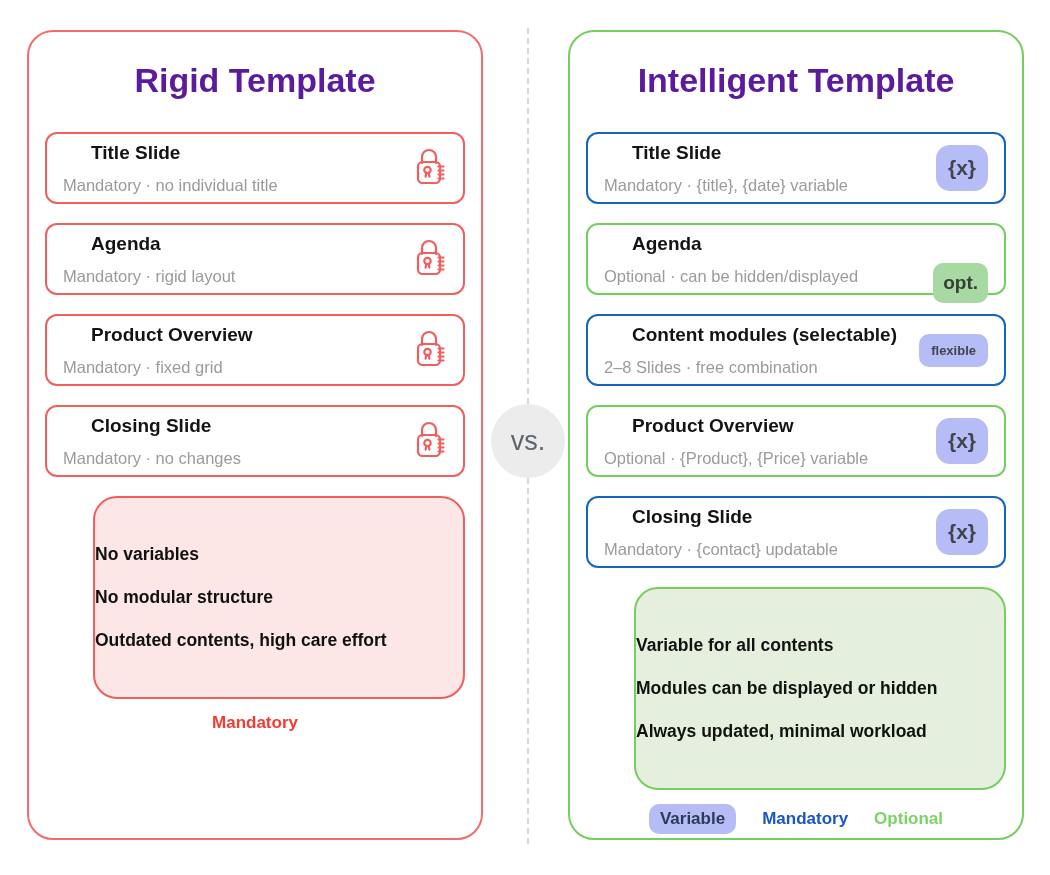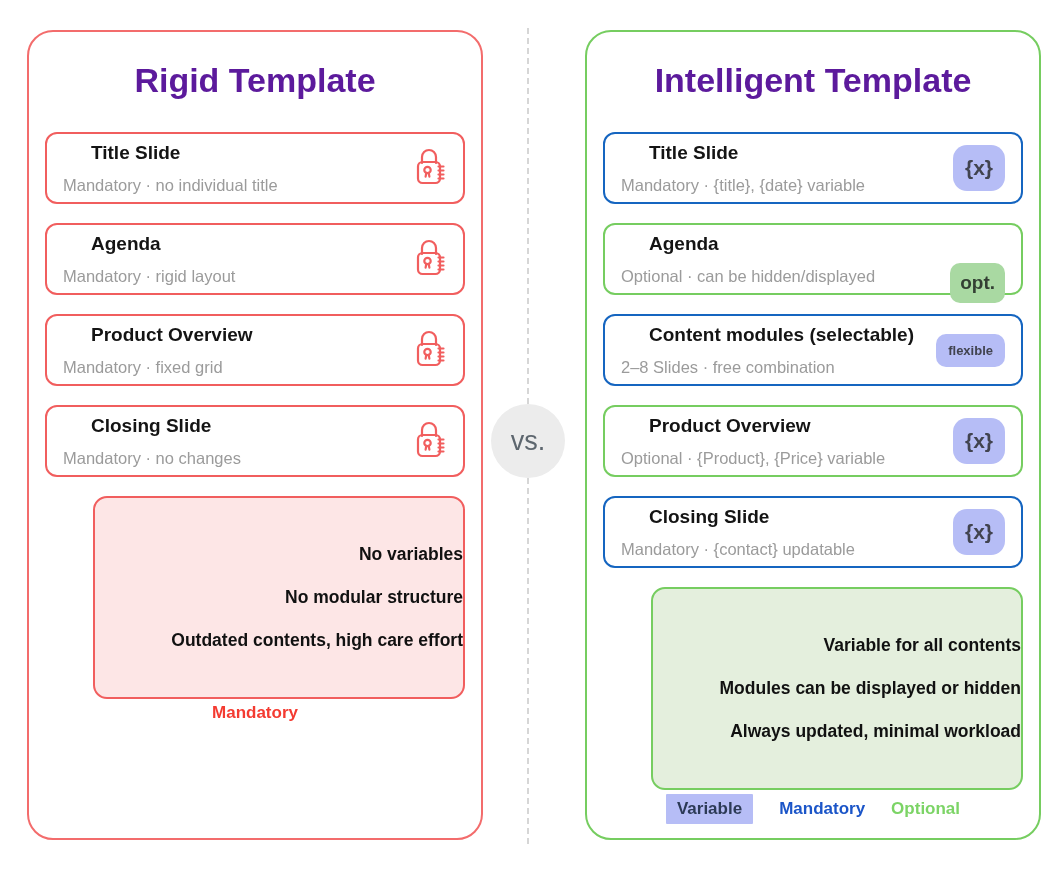--- a/index.html
+++ b/index.html
@@ -31,21 +31,21 @@
   .vs-circle{
     position:absolute;left:491px;top:404px;width:74px;height:74px;
     border-radius:50%;background:#ececec;display:flex;align-items:center;
     justify-content:center;font-weight:400;font-size:27px;color:#5d666e;
   }
   .panel{
     position:absolute;top:30px;width:456px;height:810px;background:#fff;
     border-radius:26px;padding:0 16px;
   }
   .panel.left{left:27px;border:2px solid var(--red-border);}
-  .panel.right{left:585px;border:2px solid var(--green-border);}
+  .panel.right{left:568px;border:2px solid var(--green-border);}
   .panel-title{
     text-align:center;font-weight:800;font-size:34px;color:var(--purple);
     margin:26px 0 30px;line-height:44px;
   }
   .module-card{
     height:72px;border-radius:12px;display:flex;align-items:center;
     justify-content:space-between;padding:0 16px;margin-bottom:19px;background:#fff;
   }
   .module-card.red{border:2px solid var(--red-card);}
   .module-card.blue{border:2px solid var(--blue-border);}
@@ -54,30 +54,30 @@
   .card-sub{font-size:16.5px;color:var(--sub-gray);line-height:22px;margin-top:9px;}
   .lock{flex:0 0 auto;margin-left:12px;}
   .badge{font-weight:700;flex:0 0 auto;margin-left:12px;}
   .badge.var-square{
     background:var(--lavender);color:#41434f;width:52px;height:46px;border-radius:14px;
     display:flex;align-items:center;justify-content:center;font-size:21px;
   }
   .badge.opt{background:var(--badge-green);color:#333f33;padding:9px 10px;border-radius:10px;font-size:19px;margin-top:48px;}
   .badge.flex{background:var(--lavender);color:#41434f;padding:9px 12px;border-radius:10px;font-size:13px;}
   .summary{
-    border-radius:14px;height:203px;display:flex;flex-direction:column;
-    align-items:flex-end;justify-content:center;gap:22px;text-align:center;margin-left:48px;
+    border-radius:24px;height:203px;display:flex;flex-direction:column;
+    align-items:flex-start;justify-content:center;gap:22px;text-align:center;margin-left:48px;
   }
   .summary.pink{background:var(--pink-bg);border:2px solid var(--red-card);}
   .summary.green{background:var(--green-bg);border:2px solid var(--green-border);}
   .summary-line{font-size:17.5px;font-weight:700;color:#111;}
-  .panel-footer{margin-top:4px;display:flex;align-items:center;justify-content:center;gap:26px;}
+  .panel-footer{margin-top:14px;display:flex;align-items:center;justify-content:center;gap:26px;}
   .legend-red{color:var(--red-text);font-weight:700;font-size:17px;}
   .legend-variable{
-    background:var(--lavender);color:#2c3a56;padding:5px 11px;border-radius:1px;
+    background:var(--lavender);color:#2c3a56;padding:5px 11px;border-radius:10px;
     font-weight:700;font-size:17px;
   }
   .legend-mandatory{color:var(--blue-text);font-weight:700;font-size:17px;}
   .legend-optional{color:var(--green-text);font-weight:700;font-size:17px;}
 </style>
 </head>
 <body>
 
 <div class="stage">
 

